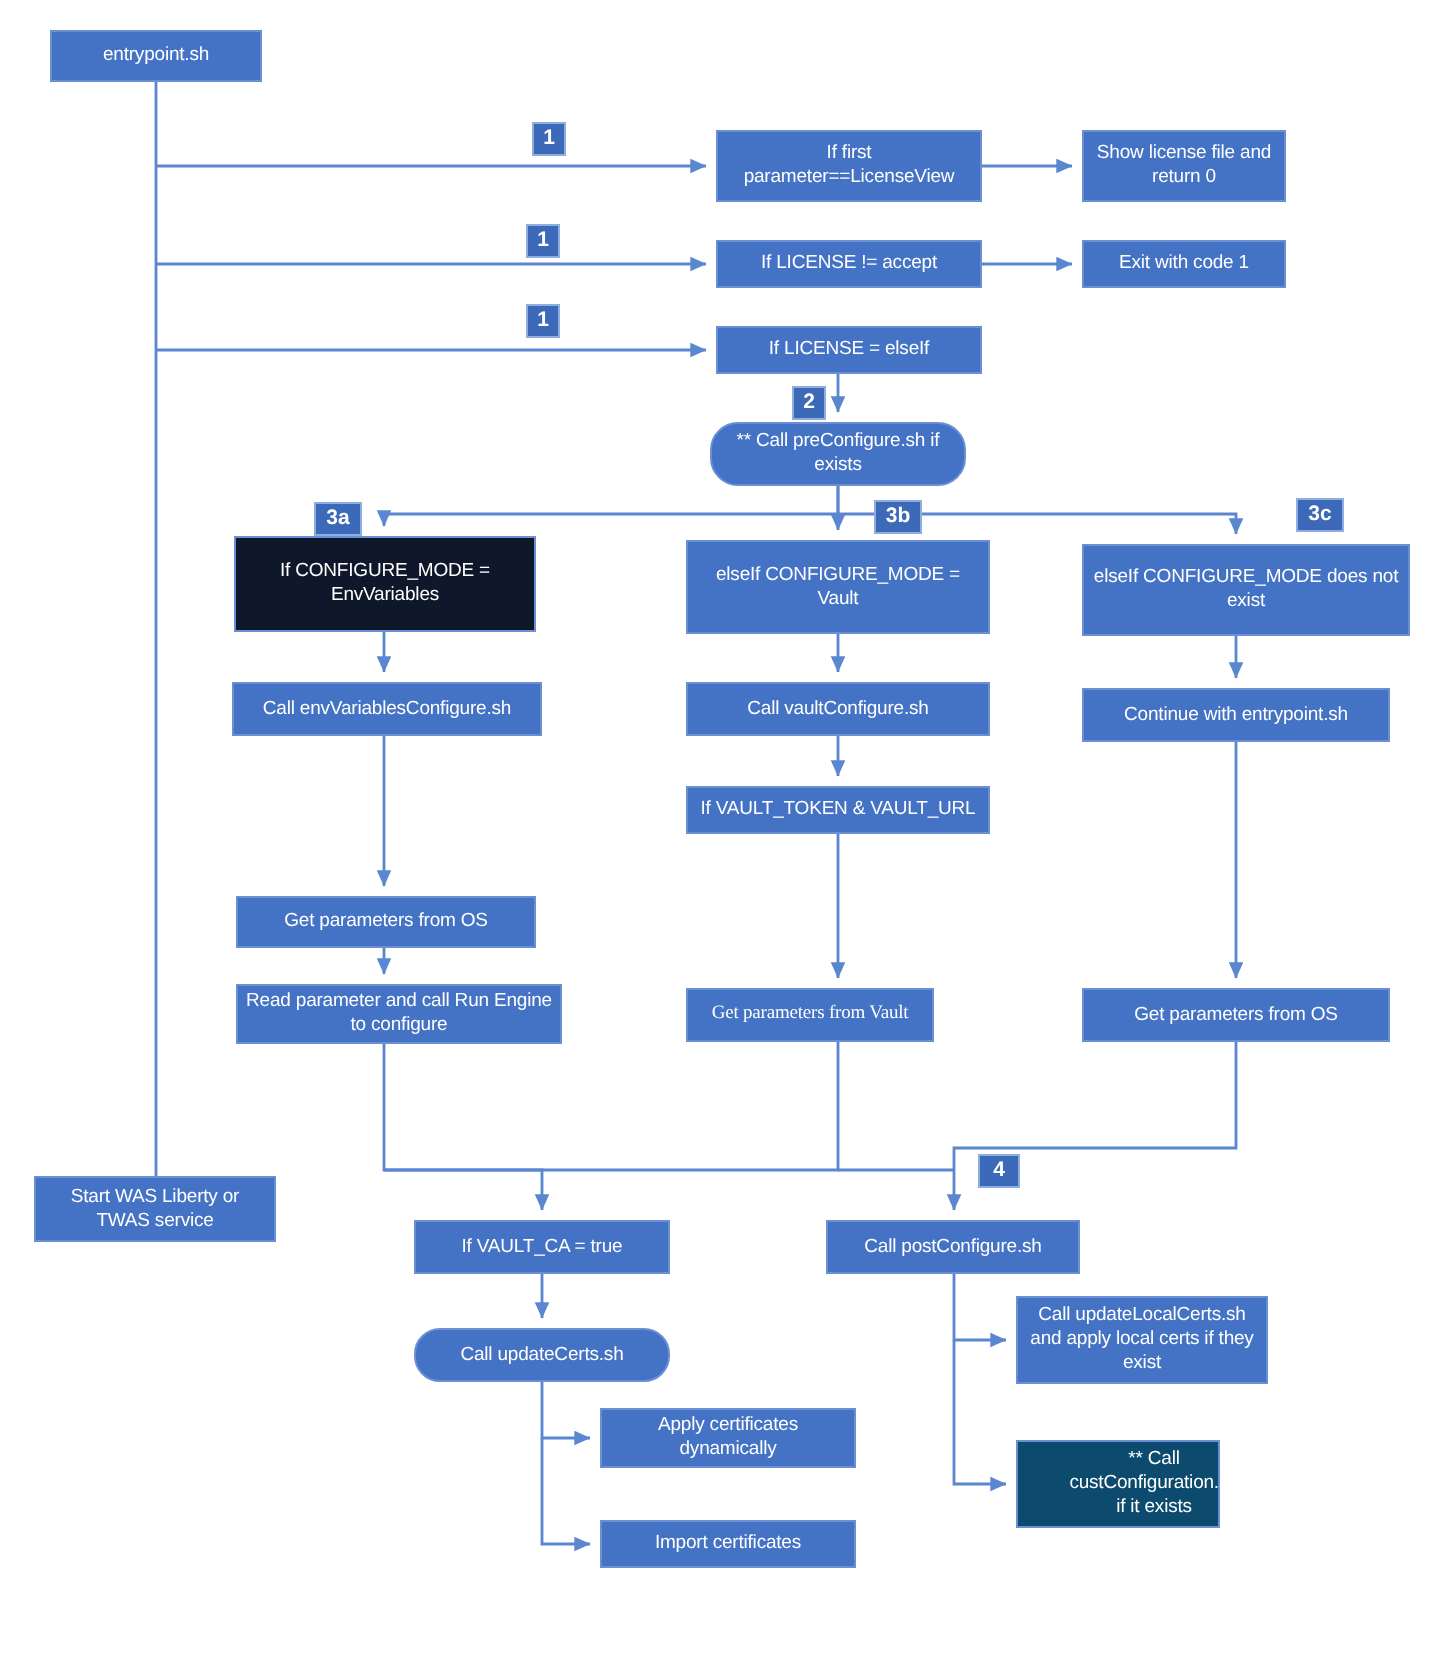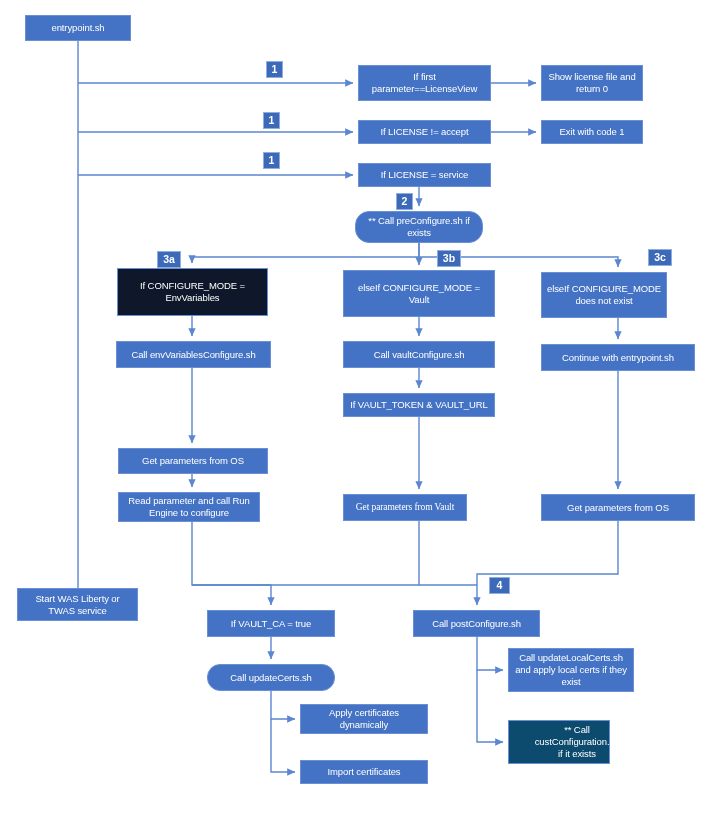--- a/index.html
+++ b/index.html
@@ -103,31 +103,31 @@
       <path d="M477,670 L477,742 L503,742" marker-end="url(#arrow)"></path>
     </g>
   </svg>
 
   <div id="nodes-layer">
       <div class="node" style="left: 25px; top: 15px; width: 106px; height: 26px; background: rgb(68, 114, 196); border-color: rgb(106, 143, 212); color: rgb(255, 255, 255);">entrypoint.sh</div>
       <div class="node" style="left: 358px; top: 65px; width: 133px; height: 36px; background: rgb(68, 114, 196); border-color: rgb(106, 143, 212); color: rgb(255, 255, 255);">If first parameter==LicenseView</div>
       <div class="node" style="left: 541px; top: 65px; width: 102px; height: 36px; background: rgb(68, 114, 196); border-color: rgb(106, 143, 212); color: rgb(255, 255, 255);">Show license file and return 0</div>
       <div class="node" style="left: 358px; top: 120px; width: 133px; height: 24px; background: rgb(68, 114, 196); border-color: rgb(106, 143, 212); color: rgb(255, 255, 255);">If LICENSE != accept</div>
       <div class="node" style="left: 541px; top: 120px; width: 102px; height: 24px; background: rgb(68, 114, 196); border-color: rgb(106, 143, 212); color: rgb(255, 255, 255);">Exit with code 1</div>
-      <div class="node" style="left: 358px; top: 163px; width: 133px; height: 24px; background: rgb(68, 114, 196); border-color: rgb(106, 143, 212); color: rgb(255, 255, 255);">If LICENSE = service</div>
+      <div class="node" style="left: 358px; top: 163px; width: 133px; height: 24px; background: rgb(68, 114, 196); border-color: rgb(106, 143, 212); color: rgb(255, 255, 255);">If LICENSE = elseIf</div>
       <div class="node" style="left: 355px; top: 211px; width: 128px; height: 32px; background: rgb(68, 114, 196); border-color: rgb(106, 143, 212); color: rgb(255, 255, 255); border-radius: 14px;">** Call preConfigure.sh if exists</div>
       <div class="node" style="left: 117px; top: 268px; width: 151px; height: 48px; background: #0f172a; border-color: rgb(106, 143, 212); color: rgb(255, 255, 255);">If CONFIGURE_MODE = EnvVariables</div>
       <div class="node" style="left: 343px; top: 270px; width: 152px; height: 47px; background: rgb(68, 114, 196); border-color: rgb(106, 143, 212); color: rgb(255, 255, 255);">elseIf CONFIGURE_MODE = Vault</div>
-      <div class="node" style="left: 541px; top: 272px; width: 126px; height: 46px; background: rgb(68, 114, 196); border-color: rgb(106, 143, 212); color: rgb(255, 255, 255);">elseIf CONFIGURE_MODE does not exist</div>
+      <div class="node" style="left: 541px; top: 272px; width: 164px; height: 46px; background: rgb(68, 114, 196); border-color: rgb(106, 143, 212); color: rgb(255, 255, 255);">elseIf CONFIGURE_MODE does not exist</div>
       <div class="node" style="left: 116px; top: 341px; width: 155px; height: 27px; background: rgb(68, 114, 196); border-color: rgb(106, 143, 212); color: rgb(255, 255, 255);">Call envVariablesConfigure.sh</div>
       <div class="node" style="left: 343px; top: 341px; width: 152px; height: 27px; background: rgb(68, 114, 196); border-color: rgb(106, 143, 212); color: rgb(255, 255, 255);">Call vaultConfigure.sh</div>
       <div class="node" style="left: 541px; top: 344px; width: 154px; height: 27px; background: rgb(68, 114, 196); border-color: rgb(106, 143, 212); color: rgb(255, 255, 255);">Continue with entrypoint.sh</div>
       <div class="node" style="left: 343px; top: 393px; width: 152px; height: 24px; background: rgb(68, 114, 196); border-color: rgb(106, 143, 212); color: rgb(255, 255, 255);">If VAULT_TOKEN &amp; VAULT_URL</div>
       <div class="node" style="left: 118px; top: 448px; width: 150px; height: 26px; background: rgb(68, 114, 196); border-color: rgb(106, 143, 212); color: rgb(255, 255, 255);">Get parameters from OS</div>
-      <div class="node" style="left: 118px; top: 492px; width: 142px; height: 30px; background: rgb(68, 114, 196); border-color: rgb(106, 143, 212); color: rgb(255, 255, 255);">Read parameter and call Run Engine to configure</div>
+      <div class="node" style="left: 118px; top: 492px; width: 163px; height: 30px; background: rgb(68, 114, 196); border-color: rgb(106, 143, 212); color: rgb(255, 255, 255);">Read parameter and call Run Engine to configure</div>
       <div class="node" style="left: 343px; top: 494px; width: 124px; height: 27px; background: rgb(68, 114, 196); border-color: rgb(106, 143, 212); color: rgb(255, 255, 255); font-family: Liberation Serif, serif;">Get parameters from Vault</div>
       <div class="node" style="left: 541px; top: 494px; width: 154px; height: 27px; background: rgb(68, 114, 196); border-color: rgb(106, 143, 212); color: rgb(255, 255, 255);">Get parameters from OS</div>
       <div class="node" style="left: 17px; top: 588px; width: 121px; height: 33px; background: rgb(68, 114, 196); border-color: rgb(106, 143, 212); color: rgb(255, 255, 255);">Start WAS Liberty or TWAS service</div>
       <div class="node" style="left: 207px; top: 610px; width: 128px; height: 27px; background: rgb(68, 114, 196); border-color: rgb(106, 143, 212); color: rgb(255, 255, 255);">If VAULT_CA = true</div>
       <div class="node" style="left: 413px; top: 610px; width: 127px; height: 27px; background: rgb(68, 114, 196); border-color: rgb(106, 143, 212); color: rgb(255, 255, 255);">Call postConfigure.sh</div>
       <div class="node" style="left: 207px; top: 664px; width: 128px; height: 27px; background: rgb(68, 114, 196); border-color: rgb(106, 143, 212); color: rgb(255, 255, 255); border-radius: 13px;">Call updateCerts.sh</div>
       <div class="node" style="left: 300px; top: 704px; width: 128px; height: 30px; background: rgb(68, 114, 196); border-color: rgb(106, 143, 212); color: rgb(255, 255, 255);">Apply certificates dynamically</div>
       <div class="node" style="left: 300px; top: 760px; width: 128px; height: 24px; background: rgb(68, 114, 196); border-color: rgb(106, 143, 212); color: rgb(255, 255, 255);">Import certificates</div>
       <div class="node" style="left: 508px; top: 648px; width: 126px; height: 44px; background: rgb(68, 114, 196); border-color: rgb(106, 143, 212); color: rgb(255, 255, 255);">Call updateLocalCerts.sh and apply local certs if they exist</div>
       <div class="node" style="left: 508px; top: 720px; width: 102px; height: 44px; background: #0c4a6e; border-color: rgb(106, 143, 212); color: rgb(255, 255, 255); padding-left: 40px;">** Call custConfiguration.sh if it exists</div>

